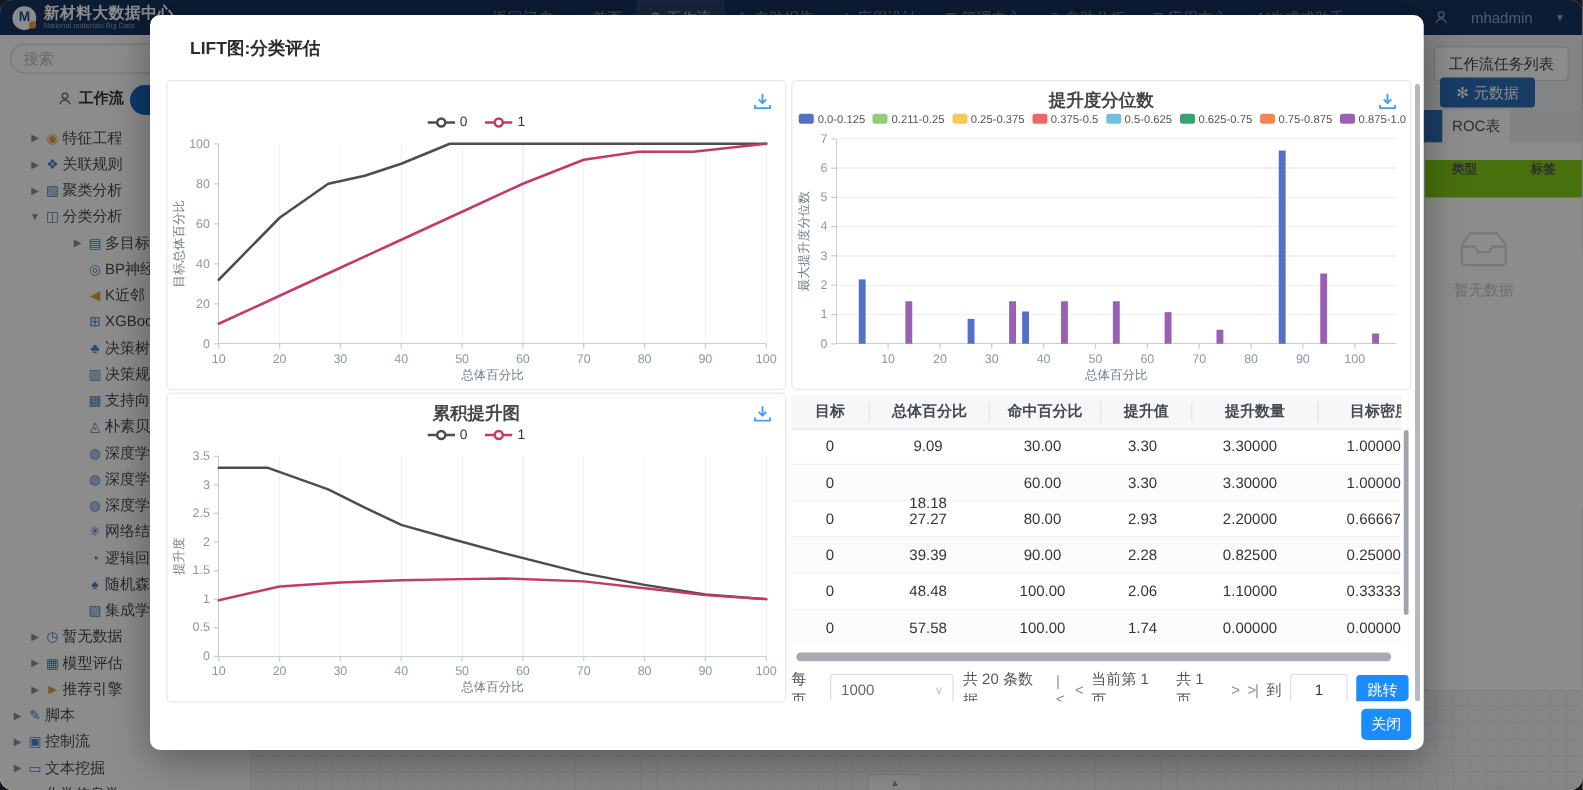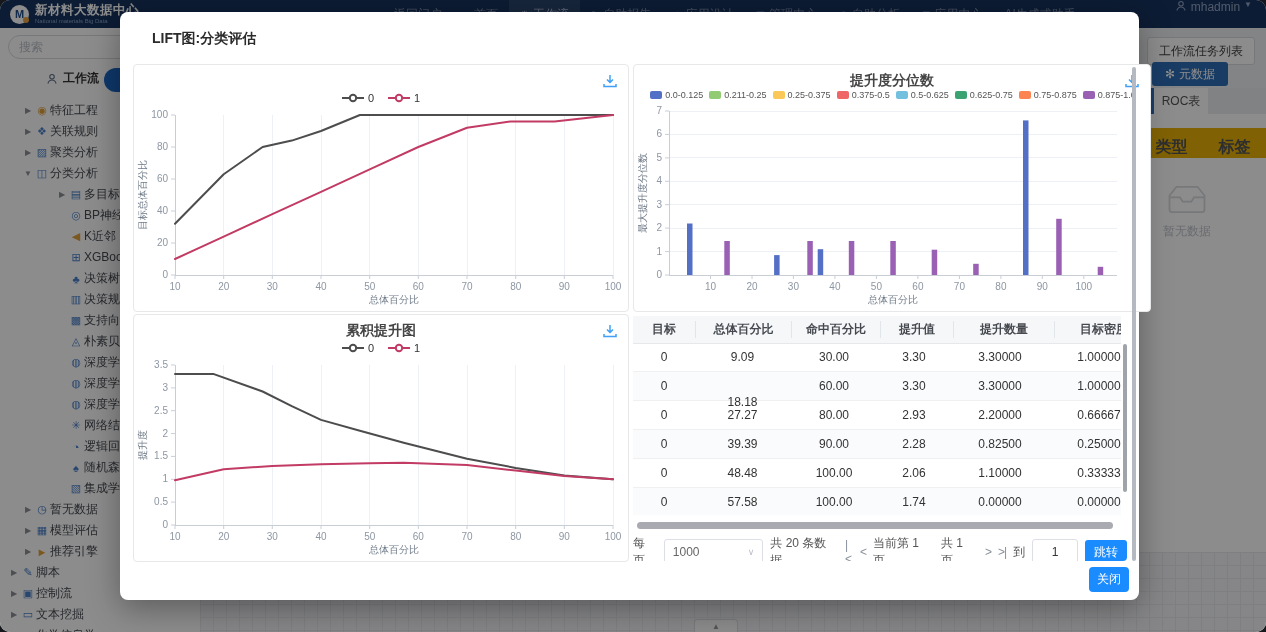--- a/index.html
+++ b/index.html
@@ -10,53 +10,53 @@
   .brand{display:flex;align-items:center;margin-left:10px;}
   .logo{width:19px;height:19px;border-radius:50%;background:#fff;color:#1f4e8c;font-weight:bold;font-size:11px;display:flex;align-items:center;justify-content:center;}
   .logo-dot{width:6px;height:6px;border-radius:50%;background:#e8a33d;margin-left:-6px;margin-top:12px;}
   .brand-txt{margin-left:6px;line-height:1;}
   .brand-title{color:#fff;font-size:12.5px;font-weight:bold;letter-spacing:.5px;}
   .brand-sub{color:#8aa0c4;font-size:6px;margin-top:1px;white-space:nowrap;max-width:100px;overflow:hidden;}
   .nav-menu{position:absolute;left:383px;top:0;height:28px;display:flex;}
   .nav-item{display:flex;align-items:center;gap:4px;padding:0 11px;font-size:12px;color:#7d8dab;height:28px;cursor:pointer;white-space:nowrap;}
   .nav-item.active{background:rgba(255,255,255,.09);color:#a9b8d5;}
   .nav-item .nv-ico{font-size:10px;}
-  .nav-user{position:absolute;right:14px;top:0;height:28px;display:flex;align-items:flex-start;gap:4px;color:#93a4c3;font-size:12px;}
+  .nav-user{position:absolute;right:14px;top:0;height:28px;display:flex;align-items:center;gap:18px;color:#93a4c3;font-size:12px;}
   .nav-user .dn{font-size:8px;}
   
   .sidebar{position:absolute;top:28px;left:0;width:200px;bottom:0;background:#fff;z-index:1;overflow:hidden;}
   .search{position:absolute;left:8px;top:7px;width:176px;height:22px;border:1px solid #d7dade;border-radius:12px;font-size:12px;padding:0 10px;color:#666;background:#fff;outline:none;}
   .search::placeholder{color:#b9bec6;}
   .side-sec{position:absolute;left:46px;top:42px;display:flex;align-items:center;gap:5px;font-size:12px;color:#333;font-weight:bold;}
   .side-pill{position:absolute;left:104px;top:40px;width:74px;height:24px;border-radius:12px;background:#1a66c2;}
   .tree{position:absolute;left:0;right:0;top:72px;bottom:0;}
   .trow{height:21px;display:flex;align-items:center;font-size:12px;color:#474b52;cursor:pointer;white-space:nowrap;overflow:hidden;}
   .trow .caret{width:12px;font-size:8px;color:#8a8f96;flex:0 0 12px;text-align:center;}
   .trow .tico{width:16px;font-size:11px;color:#4a80c9;flex:0 0 16px;text-align:center;}
   
   .bg-el{position:absolute;z-index:1;}
   .task-btn{left:1147px;top:37px;width:106px;height:26px;background:#fff;border:1px solid #d8dade;border-radius:3px;font-size:12px;color:#444;display:flex;align-items:center;justify-content:center;cursor:pointer;}
   .meta-btn{left:1152px;top:62px;width:76px;height:24px;background:#2f6db8;border-radius:3px;font-size:12px;color:#fff;display:flex;align-items:center;justify-content:center;gap:4px;cursor:pointer;}
   .tabs-row{left:1128px;top:88px;width:138px;height:26px;background:#e9edf1;}
   .lift-tab{left:1128px;top:88px;width:26px;height:26px;background:#2f6db8;}
   .roc-tab{left:1154px;top:88px;width:54px;height:26px;background:#fff;font-size:12px;color:#555;display:flex;align-items:center;justify-content:center;cursor:pointer;}
   .right-panel{left:1140px;top:114px;width:126px;height:438px;background:#fff;}
-  .typetag{left:1140px;top:128px;width:126px;height:30px;background:#eab308;display:flex;align-items:flex-end;font-size:16px;color:#555;font-weight:bold;}
+  .typetag{left:1140px;top:128px;width:126px;height:30px;background:#84cc16;display:flex;align-items:flex-start;font-size:10px;color:#555;font-weight:bold;}
   .typetag span{flex:1;text-align:center;}
   .empty-wrap{left:1142px;top:183px;width:90px;text-align:center;}
   .empty-txt{font-size:12px;color:#c0c4cc;margin-top:4px;}
   .canvas{left:200px;top:552px;right:0;bottom:0;background:#f4f5f7;background-image:linear-gradient(#e4e7ea 1px,transparent 1px),linear-gradient(90deg,#e4e7ea 1px,transparent 1px);background-size:13px 13px;}
   .handle{left:694px;top:619px;width:42px;height:13px;background:#fdfdfd;border:1px solid #dcdfe3;border-bottom:none;border-radius:4px 4px 0 0;font-size:8px;color:#999;display:flex;align-items:center;justify-content:center;}
   
   .overlay{position:absolute;inset:0;background:rgba(0,0,0,.45);z-index:5;}
   .modal{position:absolute;left:120px;top:12px;width:1019px;height:588px;background:#fff;border-radius:8px;box-shadow:0 8px 32px rgba(0,0,0,.35);z-index:10;}
   .modal-title{position:absolute;left:32px;top:18px;font-size:14px;color:#2b2b2b;font-weight:bold;}
   .panel{position:absolute;border:1px solid #e7e8ea;border-radius:4px;background:#fff;overflow:hidden;}
   .p1{left:13px;top:52px;width:494px;height:246px;}
-  .p2{left:513px;top:52px;width:494px;height:246px;padding-left:22px;}
+  .p2{left:513px;top:52px;width:494px;height:246px;}
   .p3{left:13px;top:302px;width:494px;height:246px;}
   .p4{left:513px;top:302px;width:494px;height:247px;border:none;}
   .c-title{position:absolute;left:0;right:0;top:7px;text-align:center;font-size:14px;font-weight:bold;color:#454545;}
   .dl-ico{position:absolute;right:10px;top:8px;width:16px;height:16px;cursor:pointer;}
   .lc-legend{position:absolute;left:0;right:0;top:27px;display:flex;justify-content:center;gap:14px;align-items:center;}
   .lc-leg-item{display:flex;align-items:center;gap:4px;font-size:11px;color:#333;cursor:pointer;}
   .bar-legend{position:absolute;left:4px;right:2px;top:25px;display:flex;justify-content:center;align-items:center;font-size:9px;color:#555;white-space:nowrap;}
   .bl-item{display:flex;align-items:center;gap:3px;margin:0 3px;cursor:pointer;}
   .bl-sw{width:12px;height:8px;border-radius:2px;display:inline-block;}
   .chart-box{position:absolute;left:1px;top:42px;}

